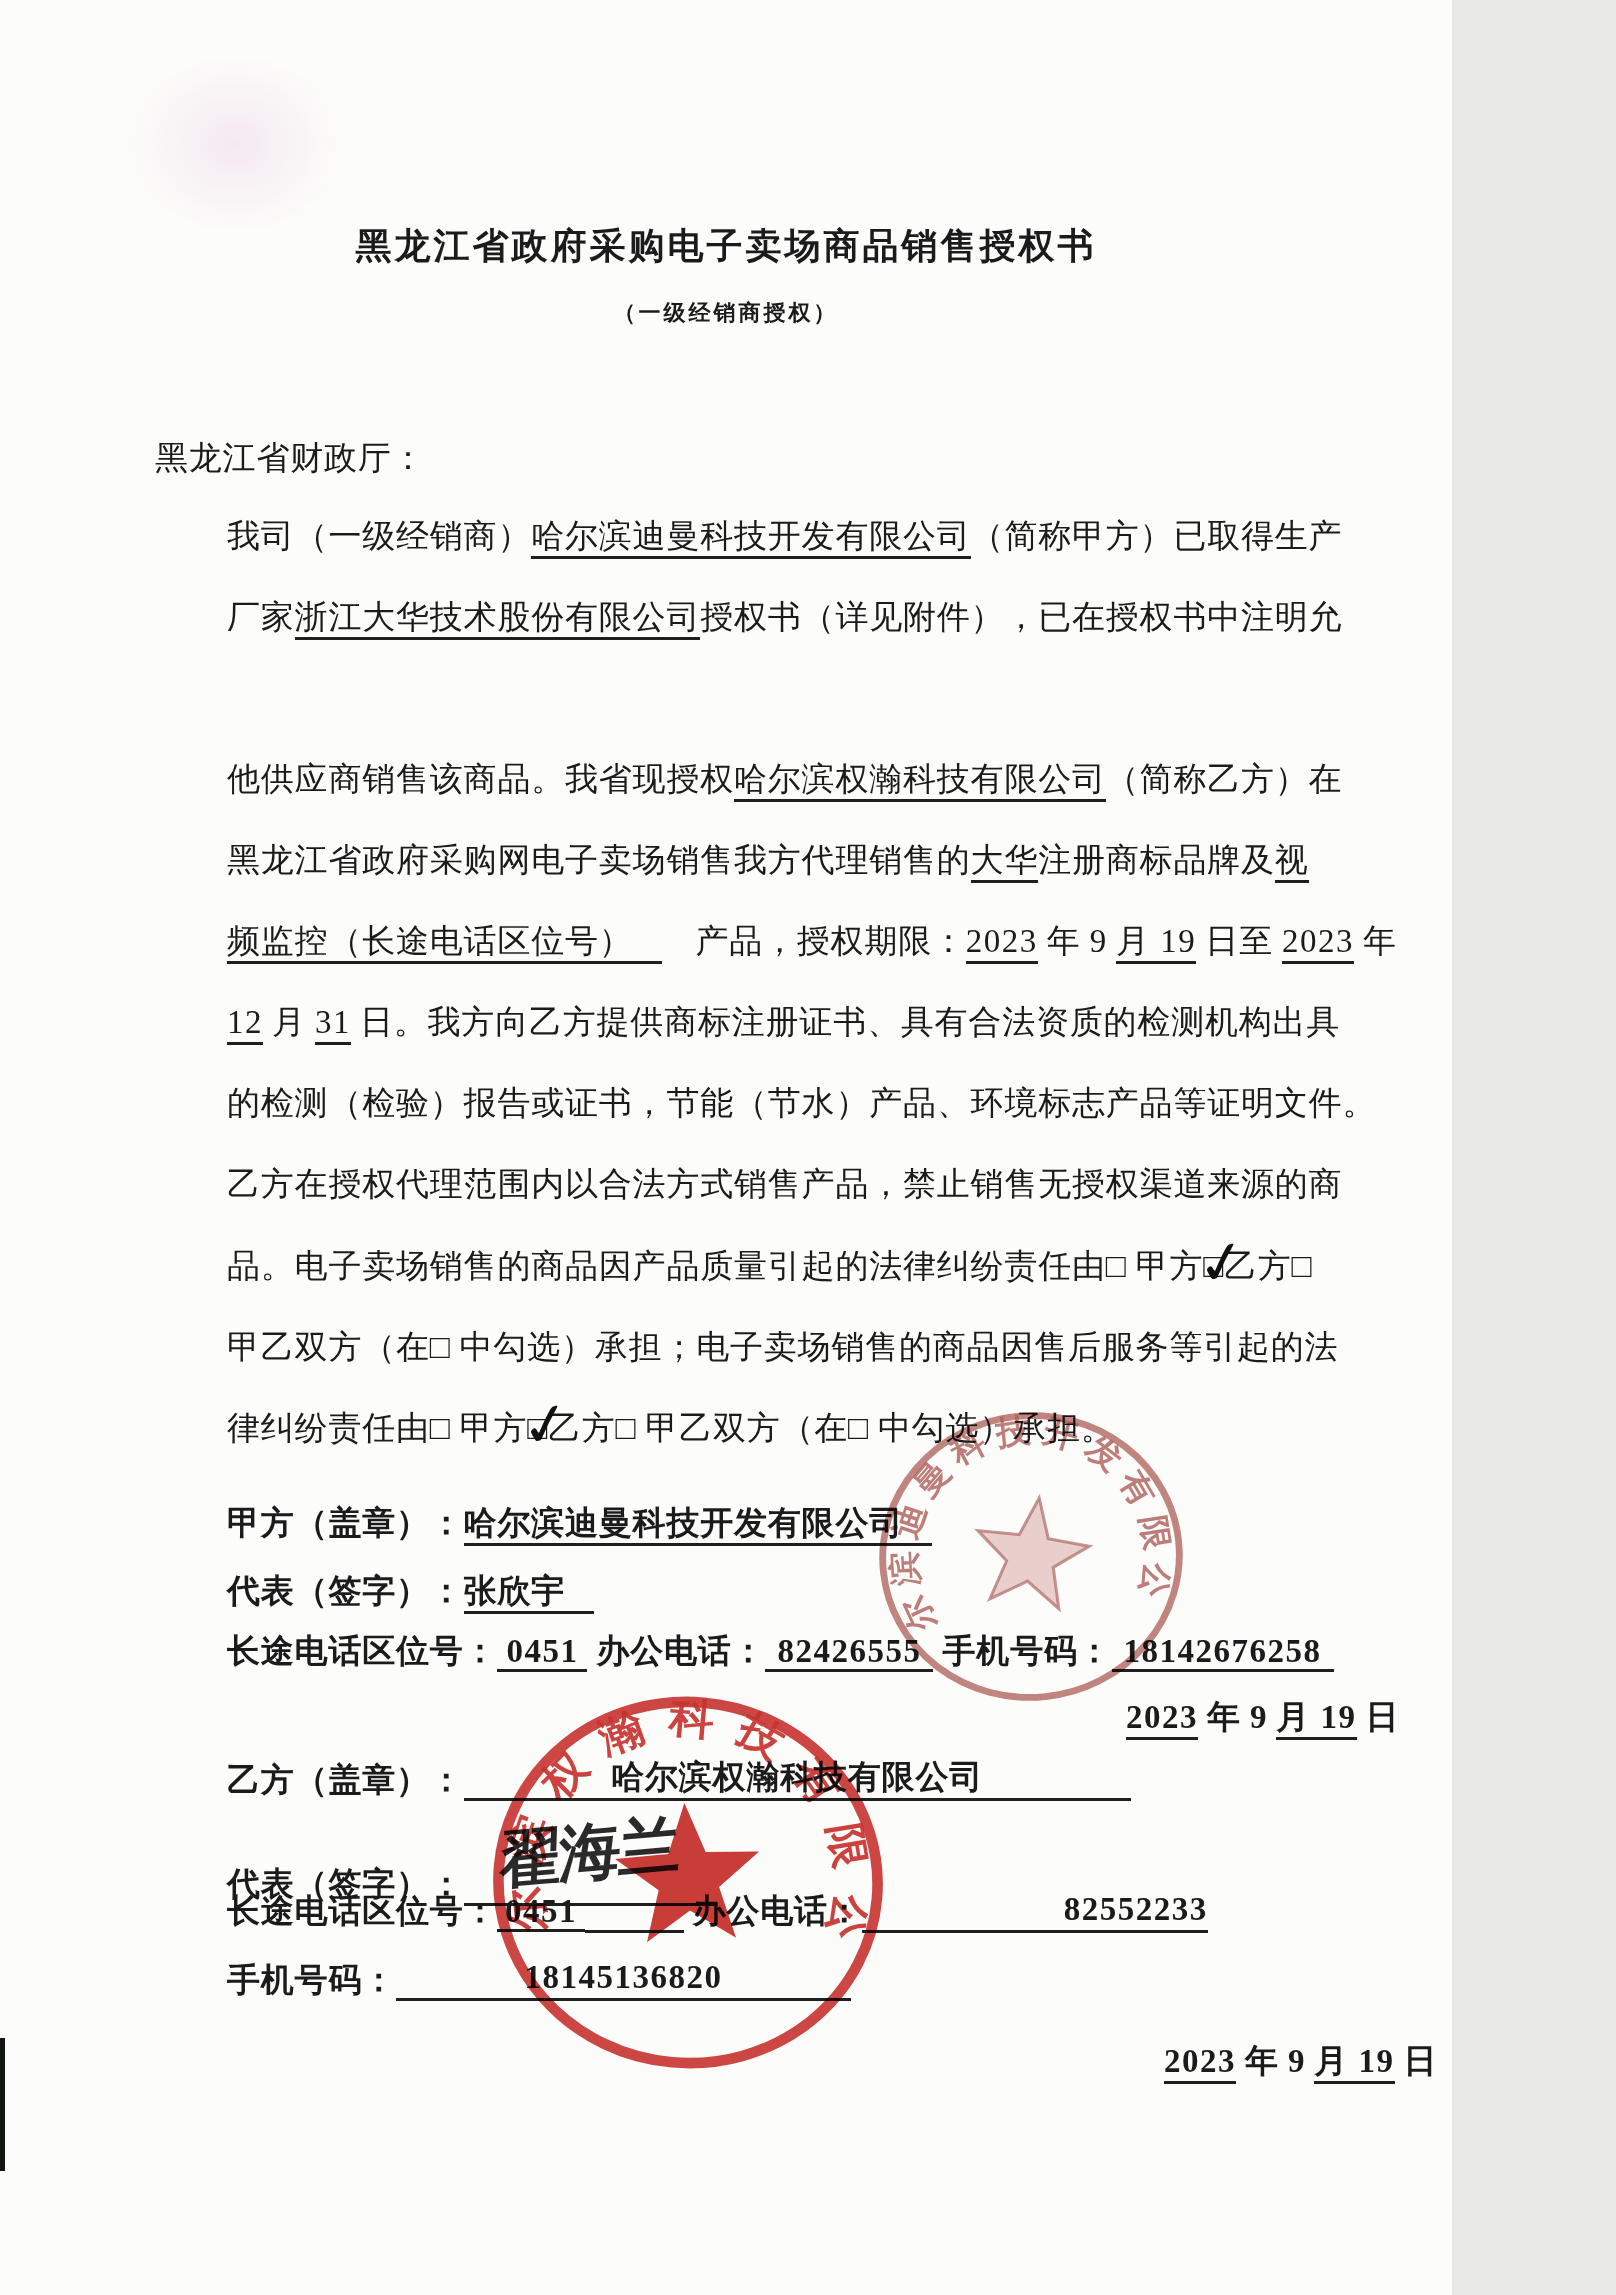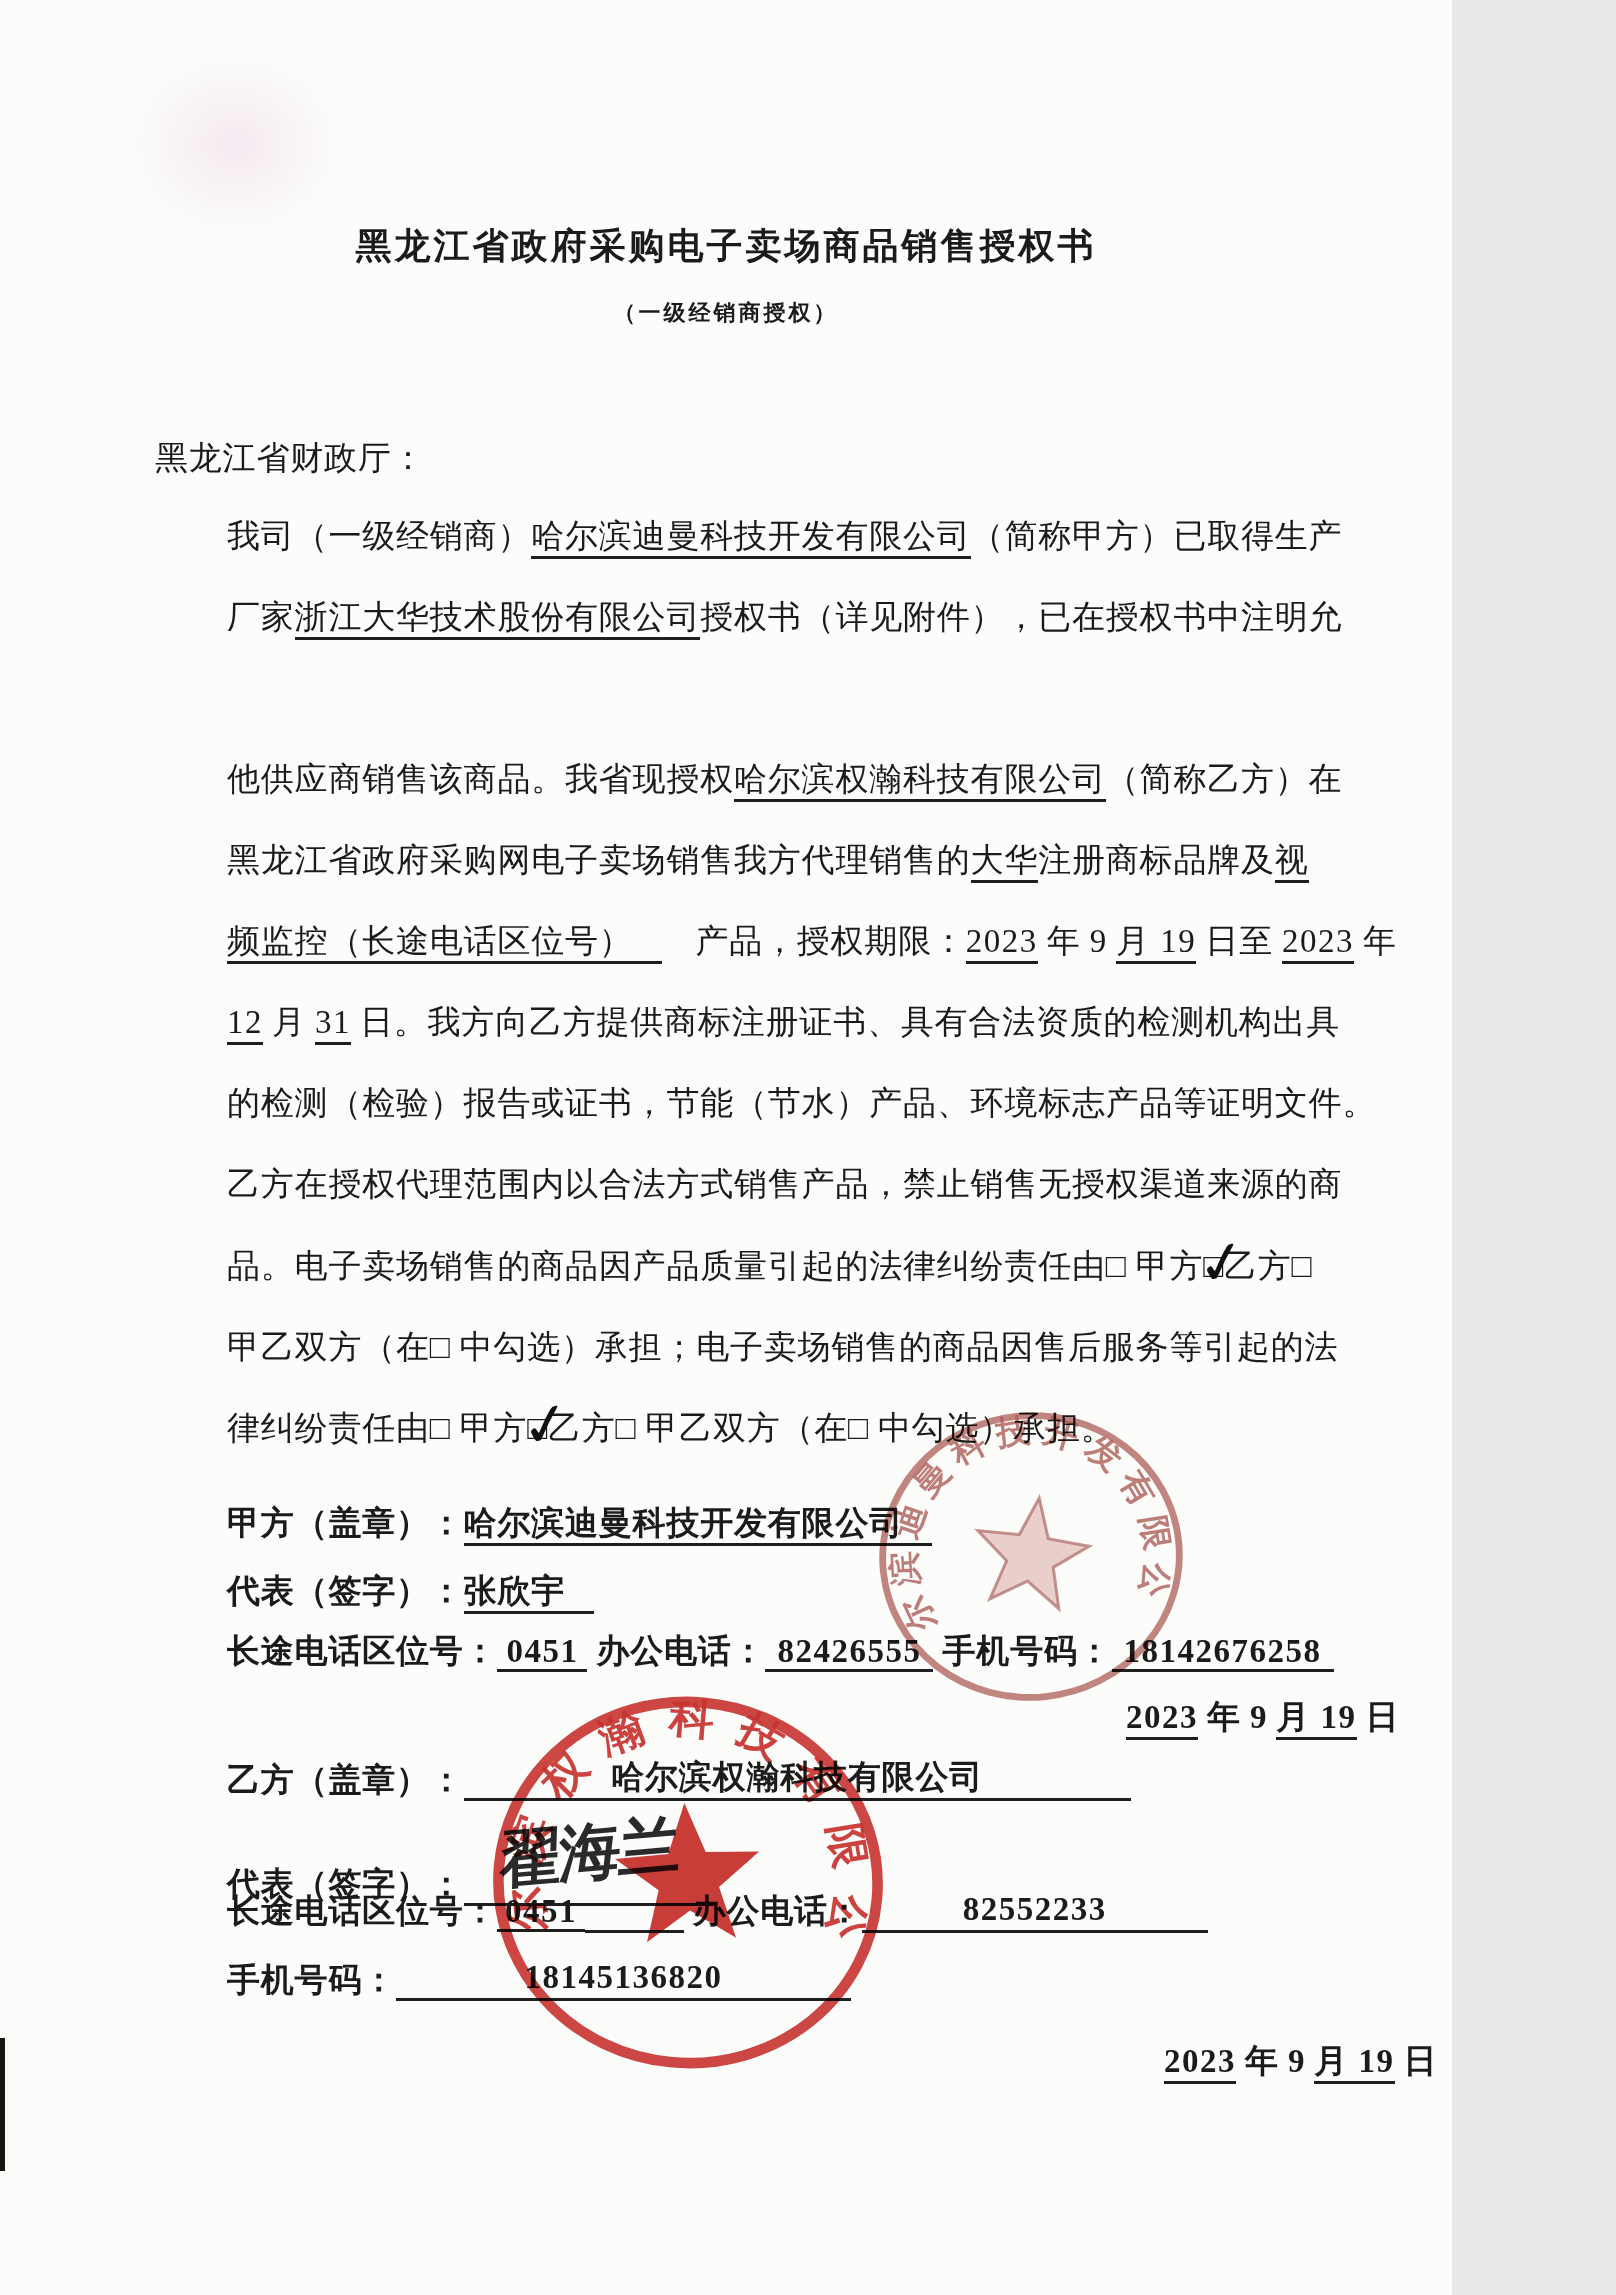--- a/index.html
+++ b/index.html
@@ -133,21 +133,21 @@
   </div>
 
   <div class="line sig" style="top:1757px;left:227px;">
     <span>乙方（盖章）：</span><span class="blank" style="width:667px;">哈尔滨权瀚科技有限公司</span>
   </div>
   <div class="line sig" style="top:1825px;left:227px;">
     <span>代表（签字）：</span><span class="blank" style="width:250px;"><span class="handwrite">翟海兰</span></span>
   </div>
   <div class="line sig" style="top:1889px;left:227px;">
     <span>长途电话区位号：</span><span class="u num" style="padding:0 7.6px;">0451</span><span class="blank" style="width:99px;"></span>
-    <span>办公电话：</span><span class="blank num" style="width:346px;">82552233</span>
+    <span>办公电话：</span><span class="blank num" style="width:346px;text-align:right;">82552233</span>
   </div>
   <div class="line sig" style="top:1957px;left:227px;">
     <span>手机号码：</span><span class="blank num" style="width:455px;">18145136820</span>
   </div>
   <div class="line sig" style="top:2041px;left:1164px;">
     <span class="u num">2023</span><span> 年 9 </span><span class="u num">月 19</span><span> 日</span>
   </div>
 
   <div class="stamp" style="left:872px;top:1401px;width:318px;height:311px;opacity:.82;transform:rotate(-6deg);">
     <svg width="318" height="311" viewBox="0 0 420 410">

